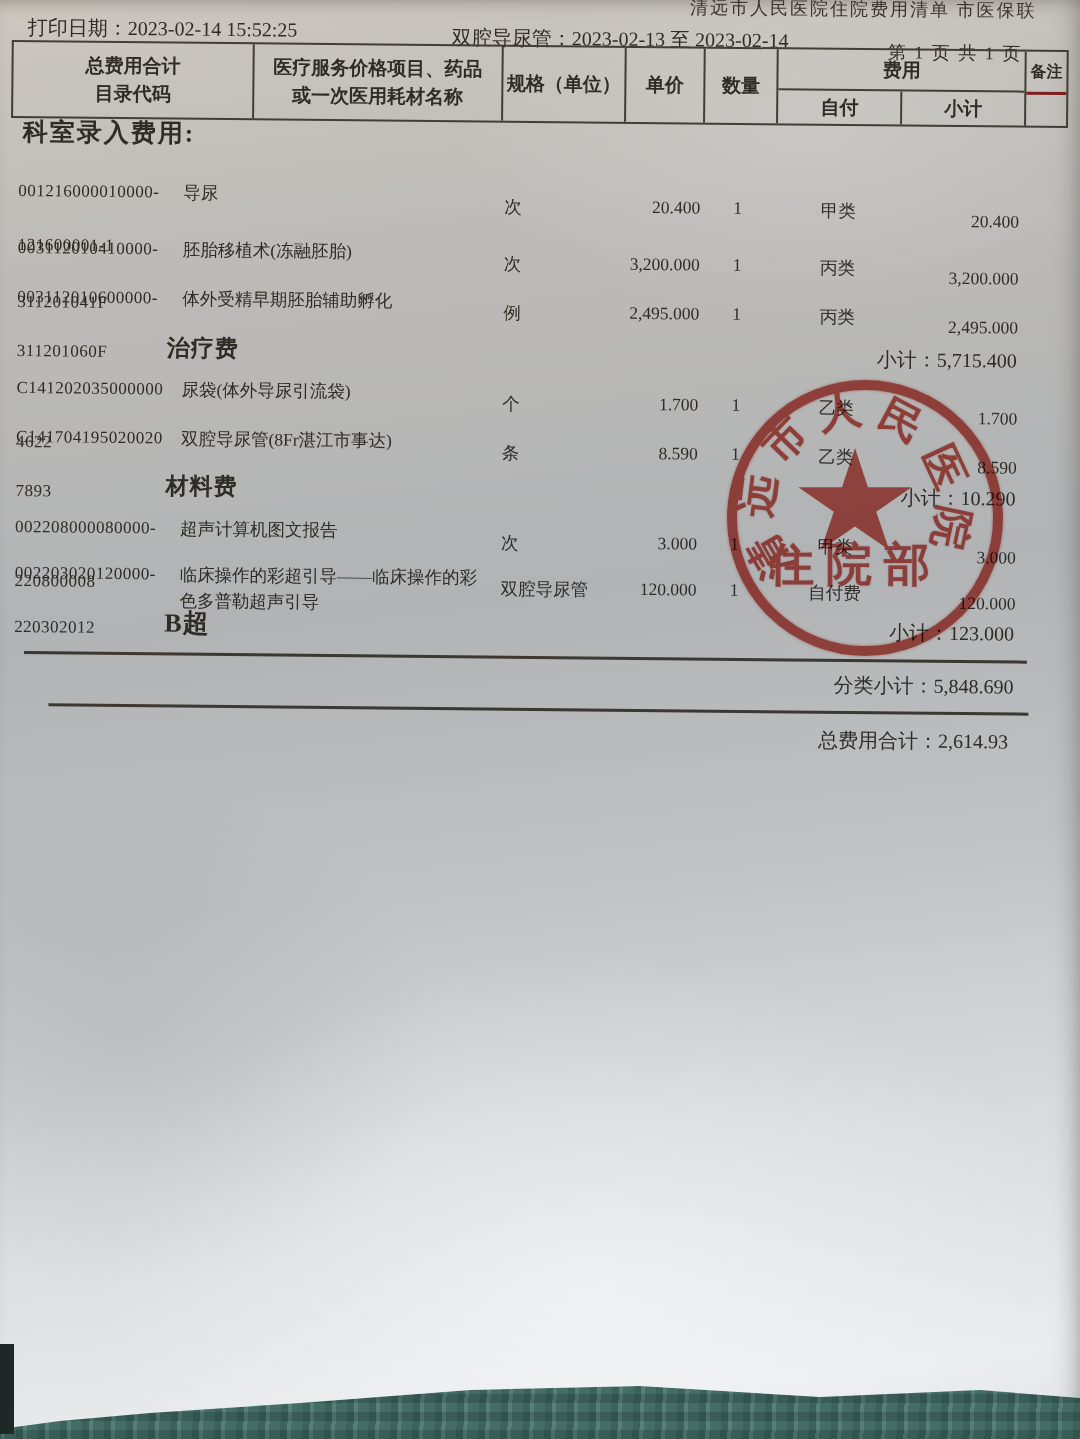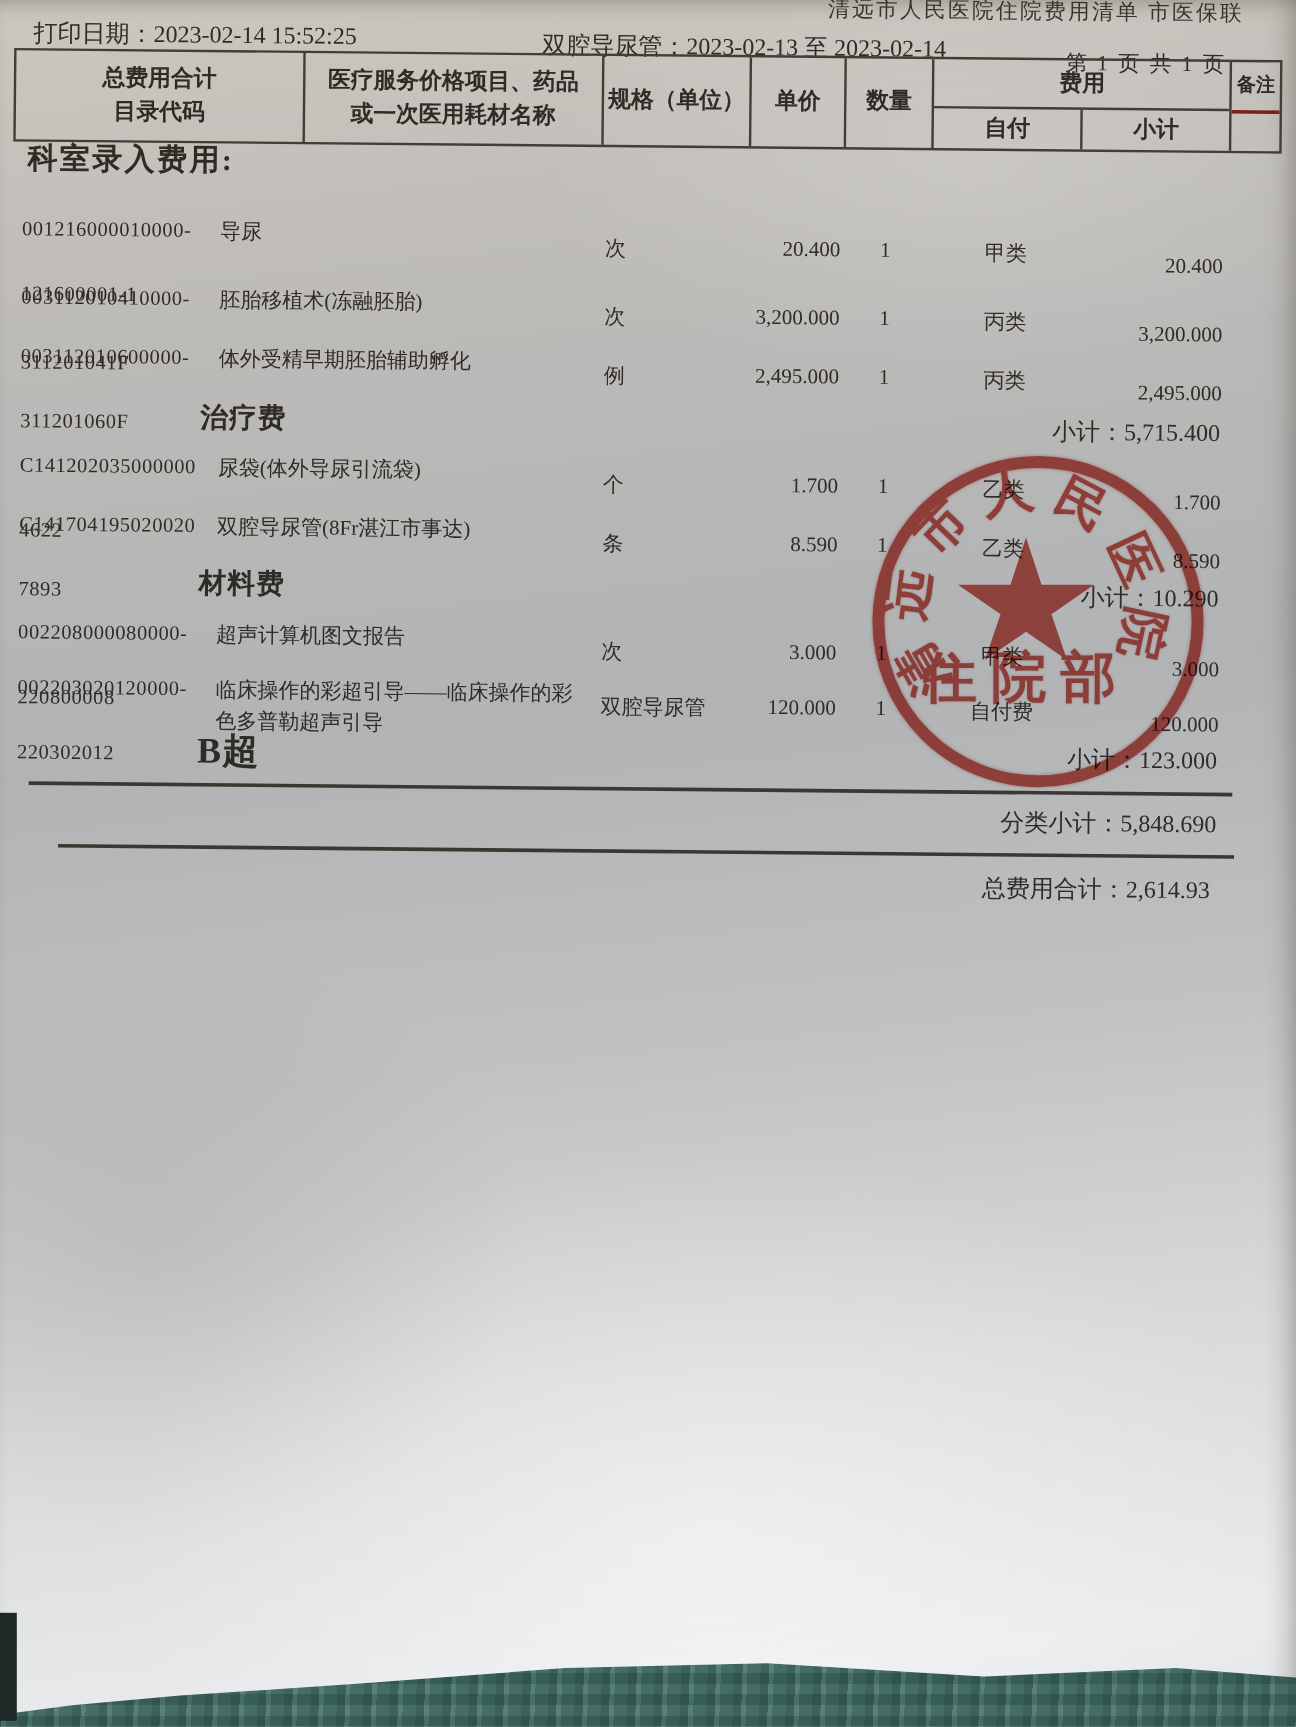--- a/index.html
+++ b/index.html
@@ -32,21 +32,21 @@
   .page-info{position:absolute;left:888px;top:18px;font-size:18px;letter-spacing:2px;}
 
   
   .thead{position:absolute;left:12px;top:40px;width:1053px;display:flex;border:2.5px solid #423d35;font-size:19px;font-weight:600;}
   .th{border-right:2px solid #423d35;display:flex;flex-direction:column;align-items:center;justify-content:center;height:74px;text-align:center;line-height:1.45;}
   .th:last-child{border-right:none;}
   .col-code{width:240px;}
   .col-name{width:248px;}
   .col-spec{width:122px;}
   .col-price{width:77px;}
-  .col-qty{width:72px;font-family:Liberation Mono, monospace;}
+  .col-qty{width:72px;}
   .col-fee{width:247px;padding:0;justify-content:flex-start;}
   .col-remark{width:40px;padding:0;justify-content:flex-start;font-size:16px;}
   .fee-top{height:40px;display:flex;align-items:center;justify-content:center;width:100%;}
   .fee-bottom{height:34px;display:flex;width:100%;border-top:2px solid #423d35;}
   .fee-bottom div{flex:1;display:flex;align-items:center;justify-content:center;}
   .fee-bottom div:first-child{border-right:2px solid #423d35;}
   .remark-top{height:40px;display:flex;align-items:center;justify-content:center;width:100%;border-bottom:3px solid #7f1d1d;}
   .remark-bottom{flex:1;}
 
   .section-title{position:absolute;left:24px;top:115px;font-size:25px;font-weight:bold;letter-spacing:2px;}
@@ -190,21 +190,21 @@
     <span class="c-code"><span style="position:static">002203020120000-</span><br><span style="position:static">220302012</span></span>
     <span class="c-name">临床操作的彩超引导——临床操作的彩色多普勒超声引导</span>
     <span class="c-spec">双腔导尿管</span>
     <span class="c-price">120.000</span>
     <span class="c-qty">1</span>
     <span class="c-cat">自付费</span>
     <span class="c-sub">120.000</span>
   </div>
 
   <div class="group" style="top:604px">
-    <span class="g-label" style="font-size:30px">B超</span>
+    <span class="g-label" style="font-size:26px">B超</span>
     <span class="g-sub"><span>小计：</span><span>123.000</span></span>
   </div>
 
   <div class="hr" style="left:30px;top:651px;width:1003px"></div>
   <div class="total-line" style="right:60px;top:664px"><span>分类小计：</span><span>5,848.690</span></div>
   <div class="hr" style="left:55px;top:703px;width:980px"></div>
   <div class="total-line" style="right:65px;top:719px"><span>总费用合计：</span><span>2,614.93</span></div>
 </div>
 
 <div class="stamp">

